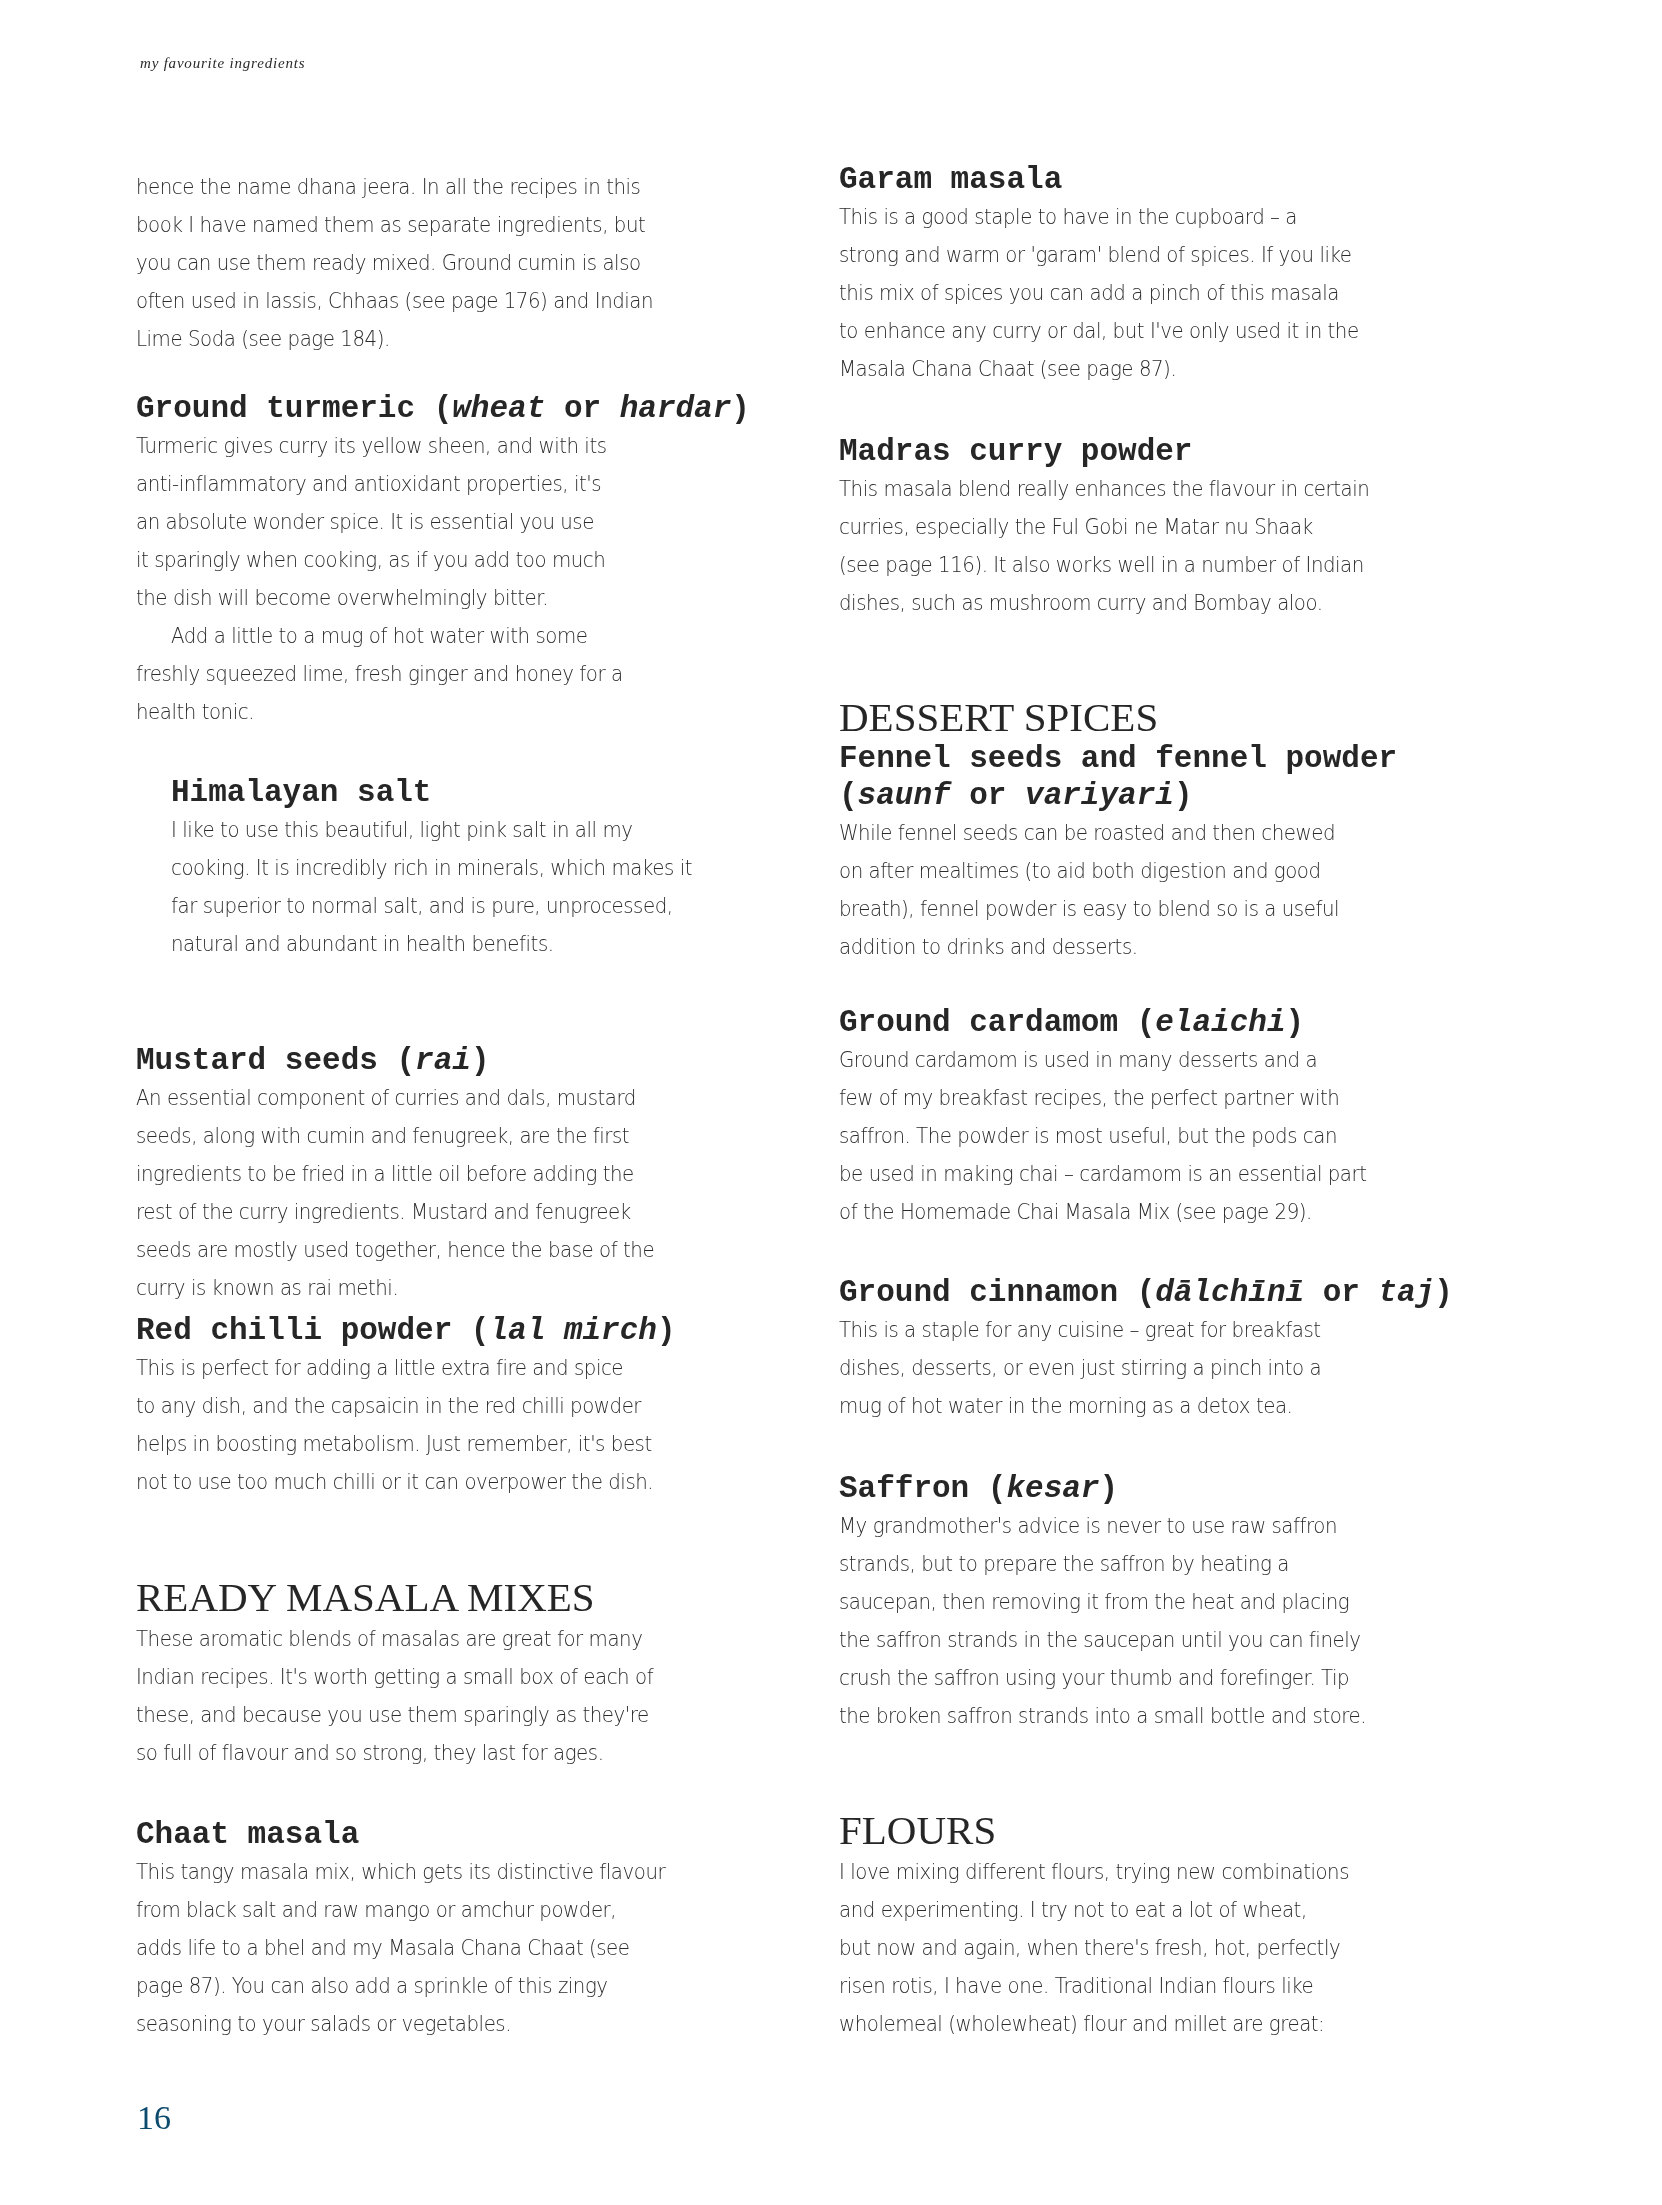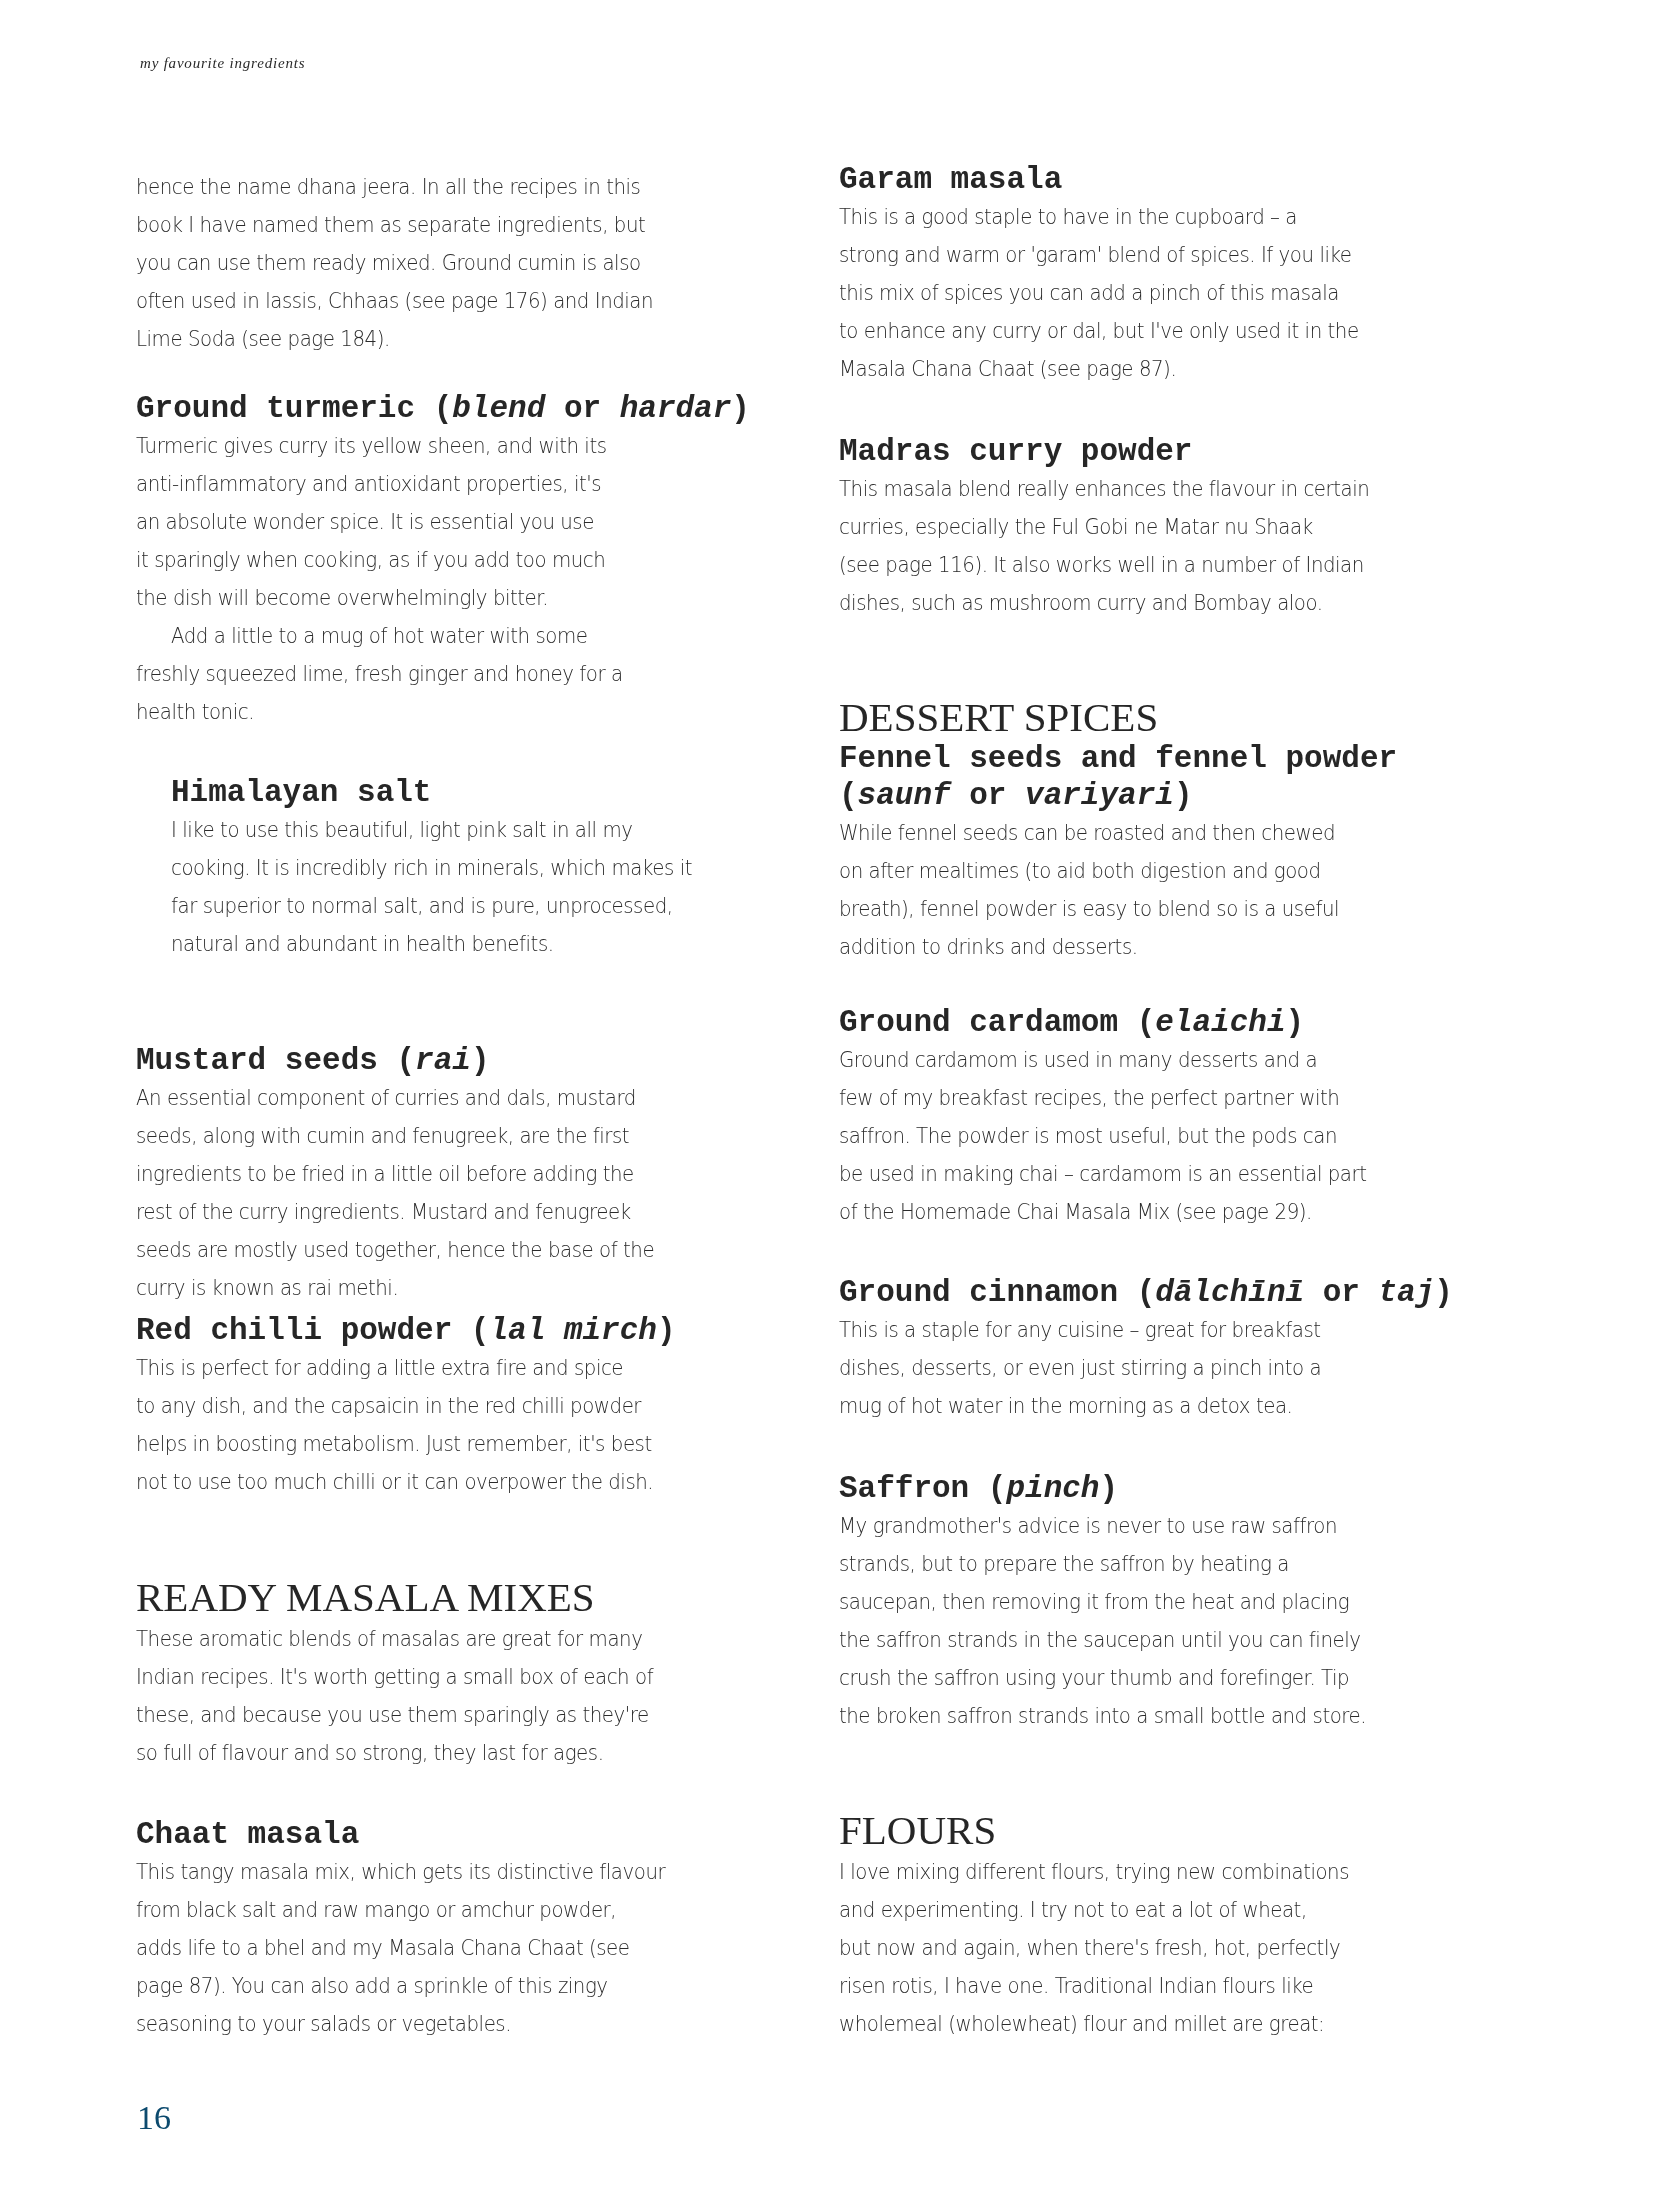--- a/index.html
+++ b/index.html
@@ -94,21 +94,21 @@
       <span class="line">hence the name dhana jeera. In all the recipes in this</span>
       <span class="line">book I have named them as separate ingredients, but</span>
       <span class="line">you can use them ready mixed. Ground cumin is also</span>
       <span class="line">often used in lassis, Chhaas (see page 176) and Indian</span>
       <span class="line">Lime Soda (see page 184).</span>
     </p>
   </div>
 
   <div class="block" style="top:236px;">
     <h3 class="subhead">
-      <span>Ground turmeric</span><span> (</span><span class="native">blend</span><span> or </span><span class="native">hardar</span><span>)</span>
+      <span>Ground turmeric</span><span> (</span><span class="native">wheat</span><span> or </span><span class="native">hardar</span><span>)</span>
     </h3>
     <p class="body-text">
       <span class="line">Turmeric gives curry its yellow sheen, and with its</span>
       <span class="line">anti-inflammatory and antioxidant properties, it's</span>
       <span class="line">an absolute wonder spice. It is essential you use</span>
       <span class="line">it sparingly when cooking, as if you add too much</span>
       <span class="line">the dish will become overwhelmingly bitter.</span>
       <span class="line indent">Add a little to a mug of hot water with some</span>
       <span class="line">freshly squeezed lime, fresh ginger and honey for a</span>
       <span class="line">health tonic.</span>
@@ -229,21 +229,21 @@
     </h3>
     <p class="body-text">
       <span class="line">This is a staple for any cuisine – great for breakfast</span>
       <span class="line">dishes, desserts, or even just stirring a pinch into a</span>
       <span class="line">mug of hot water in the morning as a detox tea.</span>
     </p>
   </div>
 
   <div class="block" style="top:1309px;">
     <h3 class="subhead">
-      <span>Saffron</span><span> (</span><span class="native">pinch</span><span>)</span>
+      <span>Saffron</span><span> (</span><span class="native">kesar</span><span>)</span>
     </h3>
     <p class="body-text">
       <span class="line">My grandmother's advice is never to use raw saffron</span>
       <span class="line">strands, but to prepare the saffron by heating a</span>
       <span class="line">saucepan, then removing it from the heat and placing</span>
       <span class="line">the saffron strands in the saucepan until you can finely</span>
       <span class="line">crush the saffron using your thumb and forefinger. Tip</span>
       <span class="line">the broken saffron strands into a small bottle and store.</span>
     </p>
   </div>

